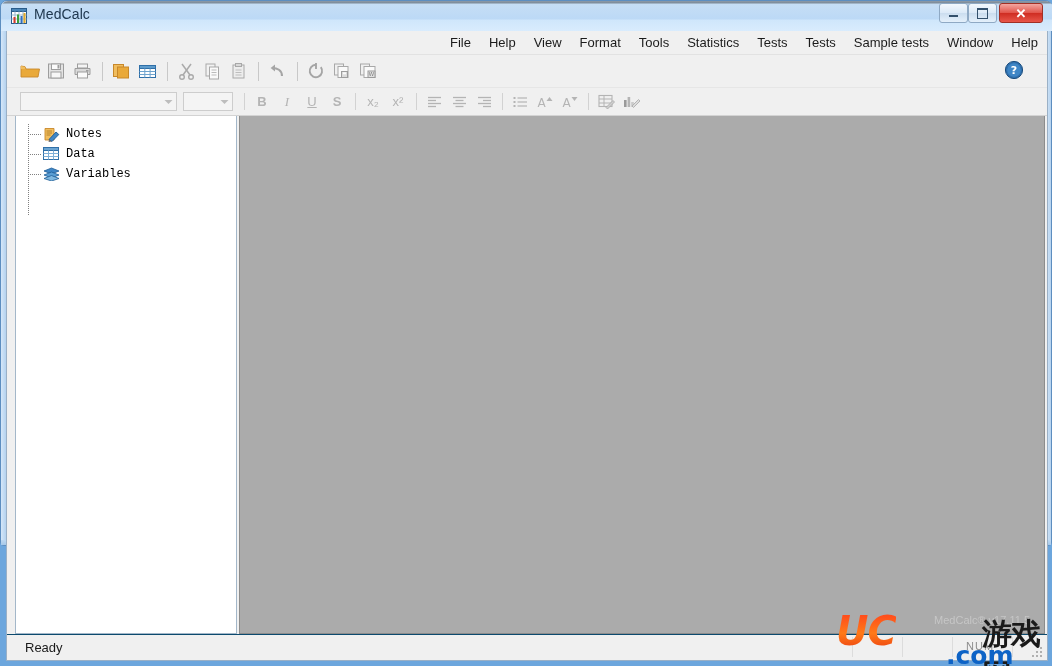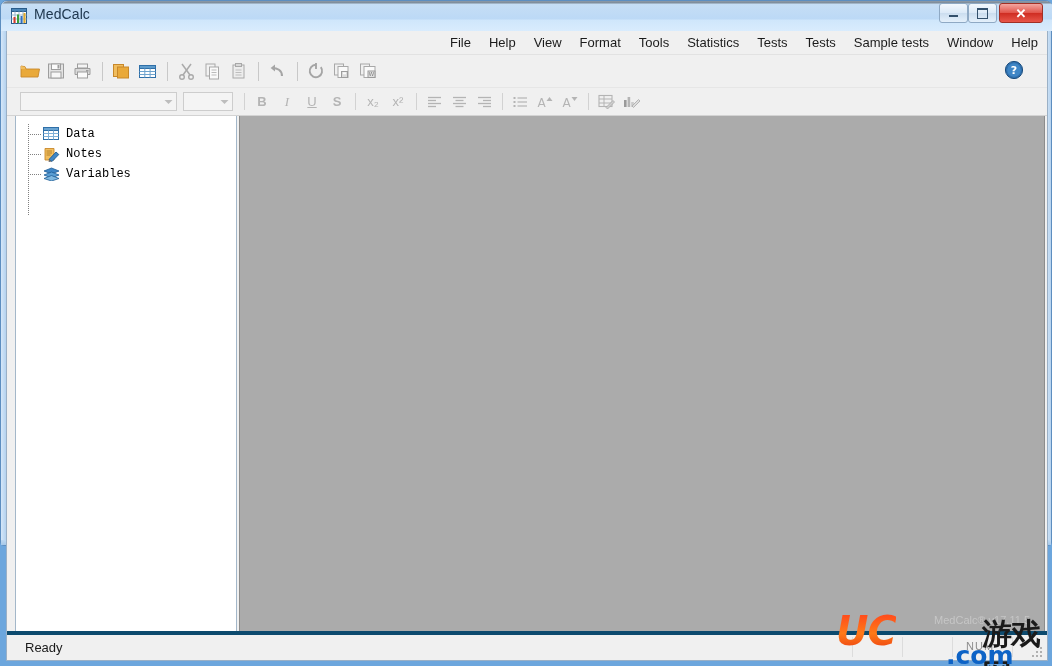--- a/index.html
+++ b/index.html
@@ -297,21 +297,21 @@
     white-space: nowrap;
   }
 
   
   #status-bar {
     position: absolute;
     left: 0; bottom: 0;
     width: 1040px;
     height: 25px;
     background: #f0f0f0;
-    border-top: 4px solid #0c4a6e;
+    border-top: 1px solid #0c4a6e;
   }
   #status-text {
     position: absolute;
     left: 18px; top: 5px;
     font-size: 13px;
     color: #1b1b1b;
   }
   #num-indicator {
     position: absolute;
     left: 959px; top: 5px;
@@ -675,47 +675,47 @@
 
     <div id="body-split">
 
       <div id="sidebar">
         <div id="tree">
           <div id="tree-spine"></div>
 
           <div class="tree-row">
             <span class="tree-dots"></span>
             <span class="tree-icon">
-              <svg width="16" height="14" viewBox="0 0 16 14">
-                <rect x="0.5" y="0.5" width="15" height="12" fill="#ffffff" stroke="#2f6fa8"></rect>
-                <rect x="0.5" y="0.5" width="15" height="3" fill="#6aa4d2" stroke="#2f6fa8"></rect>
-                <line x1="5.5" y1="3.5" x2="5.5" y2="12.5" stroke="#7fb0d8"></line>
-                <line x1="10.5" y1="3.5" x2="10.5" y2="12.5" stroke="#7fb0d8"></line>
-                <line x1="0.5" y1="6.5" x2="15.5" y2="6.5" stroke="#7fb0d8"></line>
-                <line x1="0.5" y1="9.5" x2="15.5" y2="9.5" stroke="#7fb0d8"></line>
-              </svg>
-            </span>
-            <span class="tree-label">Data</span>
-          </div>
-
-          <div class="tree-row">
-            <span class="tree-dots"></span>
-            <span class="tree-icon">
               <svg width="17" height="15" viewBox="0 0 17 15">
                 <path d="M2 1.5 L11 1.5 L11 13 L2 13 Z" fill="#f0bd5e" stroke="#c8882a" stroke-width="0.9"></path>
                 <g stroke="#a8731f" stroke-width="0.8">
                   <line x1="3.5" y1="4" x2="9" y2="4"></line>
                     <line x1="3.5" y1="6" x2="9" y2="6"></line>
                     <line x1="3.5" y1="8" x2="7.5" y2="8"></line>
                 </g>
                 <path d="M6 12.5 L13 5 L15.8 7.5 L9 14.5 Z" fill="#3f86c6" stroke="#1d5c96" stroke-width="0.9"></path>
                 <path d="M6 12.5 L9 14.5 L5.6 15 Z" fill="#6b6b6b"></path>
               </svg>
             </span>
             <span class="tree-label">Notes</span>
+          </div>
+
+          <div class="tree-row">
+            <span class="tree-dots"></span>
+            <span class="tree-icon">
+              <svg width="16" height="14" viewBox="0 0 16 14">
+                <rect x="0.5" y="0.5" width="15" height="12" fill="#ffffff" stroke="#2f6fa8"></rect>
+                <rect x="0.5" y="0.5" width="15" height="3" fill="#6aa4d2" stroke="#2f6fa8"></rect>
+                <line x1="5.5" y1="3.5" x2="5.5" y2="12.5" stroke="#7fb0d8"></line>
+                <line x1="10.5" y1="3.5" x2="10.5" y2="12.5" stroke="#7fb0d8"></line>
+                <line x1="0.5" y1="6.5" x2="15.5" y2="6.5" stroke="#7fb0d8"></line>
+                <line x1="0.5" y1="9.5" x2="15.5" y2="9.5" stroke="#7fb0d8"></line>
+              </svg>
+            </span>
+            <span class="tree-label">Data</span>
           </div>
 
           <div class="tree-row">
             <span class="tree-dots"></span>
             <span class="tree-icon">
               <svg width="17" height="14" viewBox="0 0 17 14">
                 <path d="M8.5 1 L16 4 L8.5 7 L1 4 Z" fill="#3f86c6" stroke="#1d5c96" stroke-width="0.8"></path>
                 <path d="M8.5 5 L16 8 L8.5 11 L1 8 Z" fill="#5a9ed4" stroke="#1d5c96" stroke-width="0.8"></path>
                 <path d="M8.5 8.5 L16 11.5 L8.5 14 L1 11.5 Z" fill="#7fb8e0" stroke="#1d5c96" stroke-width="0.8"></path>
               </svg>

